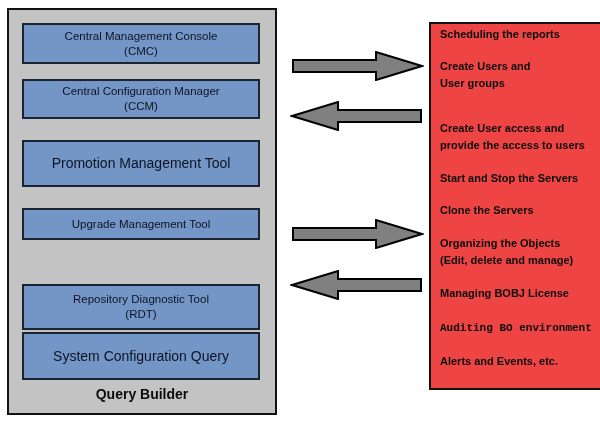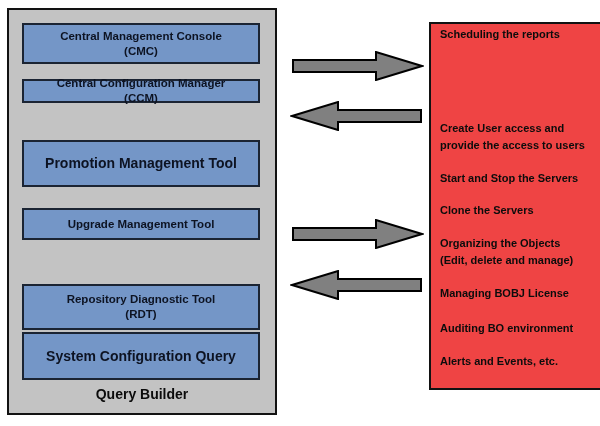--- a/index.html
+++ b/index.html
@@ -10,26 +10,26 @@
   .panel{
     position:absolute;box-sizing:border-box;
     background:#c3c3c3;border:2px solid #121212;
   }
   .left-panel{left:7px;top:8px;width:270px;height:407px;}
   .right-panel{left:429px;top:22px;width:188px;height:368px;background:#ef4444;}
   .tool-box{
     position:absolute;left:13px;width:238px;box-sizing:border-box;
     background:#7496c7;border:2px solid #1b2433;
     display:flex;align-items:center;justify-content:center;text-align:center;
-    font-weight:bold;font-size:11.5px;line-height:15px;color:#0d1322;
+    font-weight:normal;font-size:11.5px;line-height:15px;color:#0d1322;
     white-space:pre;
   }
   .tool-box.large{font-size:14px;line-height:17px;}
   .box0{top:13px;height:41px;}
-  .box1{top:69px;height:24px;}
+  .box1{top:69px;height:40px;}
   .box2{top:130px;height:47px;}
   .box3{top:198px;height:32px;}
   .box4{top:257px;height:46px;margin-top:17px;}
   .box5{top:322px;height:48px;}
   .footer-label{
     position:absolute;left:0;right:0;top:376px;text-align:center;
     font-weight:bold;font-size:14px;color:#0b0b0b;
   }
   .arrow{position:absolute;width:132px;height:30px;}
   .a0{left:292px;top:51px;}
@@ -41,21 +41,21 @@
     font-weight:bold;font-size:11px;line-height:17px;color:#0c0c0c;
     white-space:pre;
   }
   .i0{top:2px;}
   .i1{top:34px;}
   .i2{top:96px;}
   .i3{top:146px;}
   .i4{top:178px;}
   .i5{top:211px;}
   .i6{top:261px;}
-  .i7{top:296px;}
+  .i7{top:296px;font-family:Liberation Mono, monospace;}
   .i8{top:329px;}
 </style>
 </head>
 <body>
 
 <div class="stage">
 
   <div class="panel left-panel">
     <div class="tool-box box0">Central Management Console
 (CMC)</div>
@@ -77,20 +77,22 @@
   </svg>
   <svg class="arrow a2" viewBox="0 0 132 30" xmlns="http://www.w3.org/2000/svg">
     <polygon points="1,9 84,9 84,1 130,15 84,29 84,21 1,21" fill="#808080" stroke="#000000" stroke-width="2"></polygon>
   </svg>
   <svg class="arrow a3" viewBox="0 0 132 30" xmlns="http://www.w3.org/2000/svg">
     <polygon points="131,9 48,9 48,1 2,15 48,29 48,21 131,21" fill="#808080" stroke="#000000" stroke-width="2"></polygon>
   </svg>
 
   <div class="panel right-panel">
     <div class="task-item i0">Scheduling the reports</div>
+    <div class="task-item i1">Create Users and
+User groups</div>
     <div class="task-item i2">Create User access and
 provide the access to users</div>
     <div class="task-item i4">Clone the Servers</div>
     <div class="task-item i3">Start and Stop the Servers</div>
     <div class="task-item i5">Organizing the Objects
 (Edit, delete and manage)</div>
     <div class="task-item i6">Managing BOBJ License</div>
     <div class="task-item i7">Auditing BO environment</div>
     <div class="task-item i8">Alerts and Events, etc.</div>
   </div>

